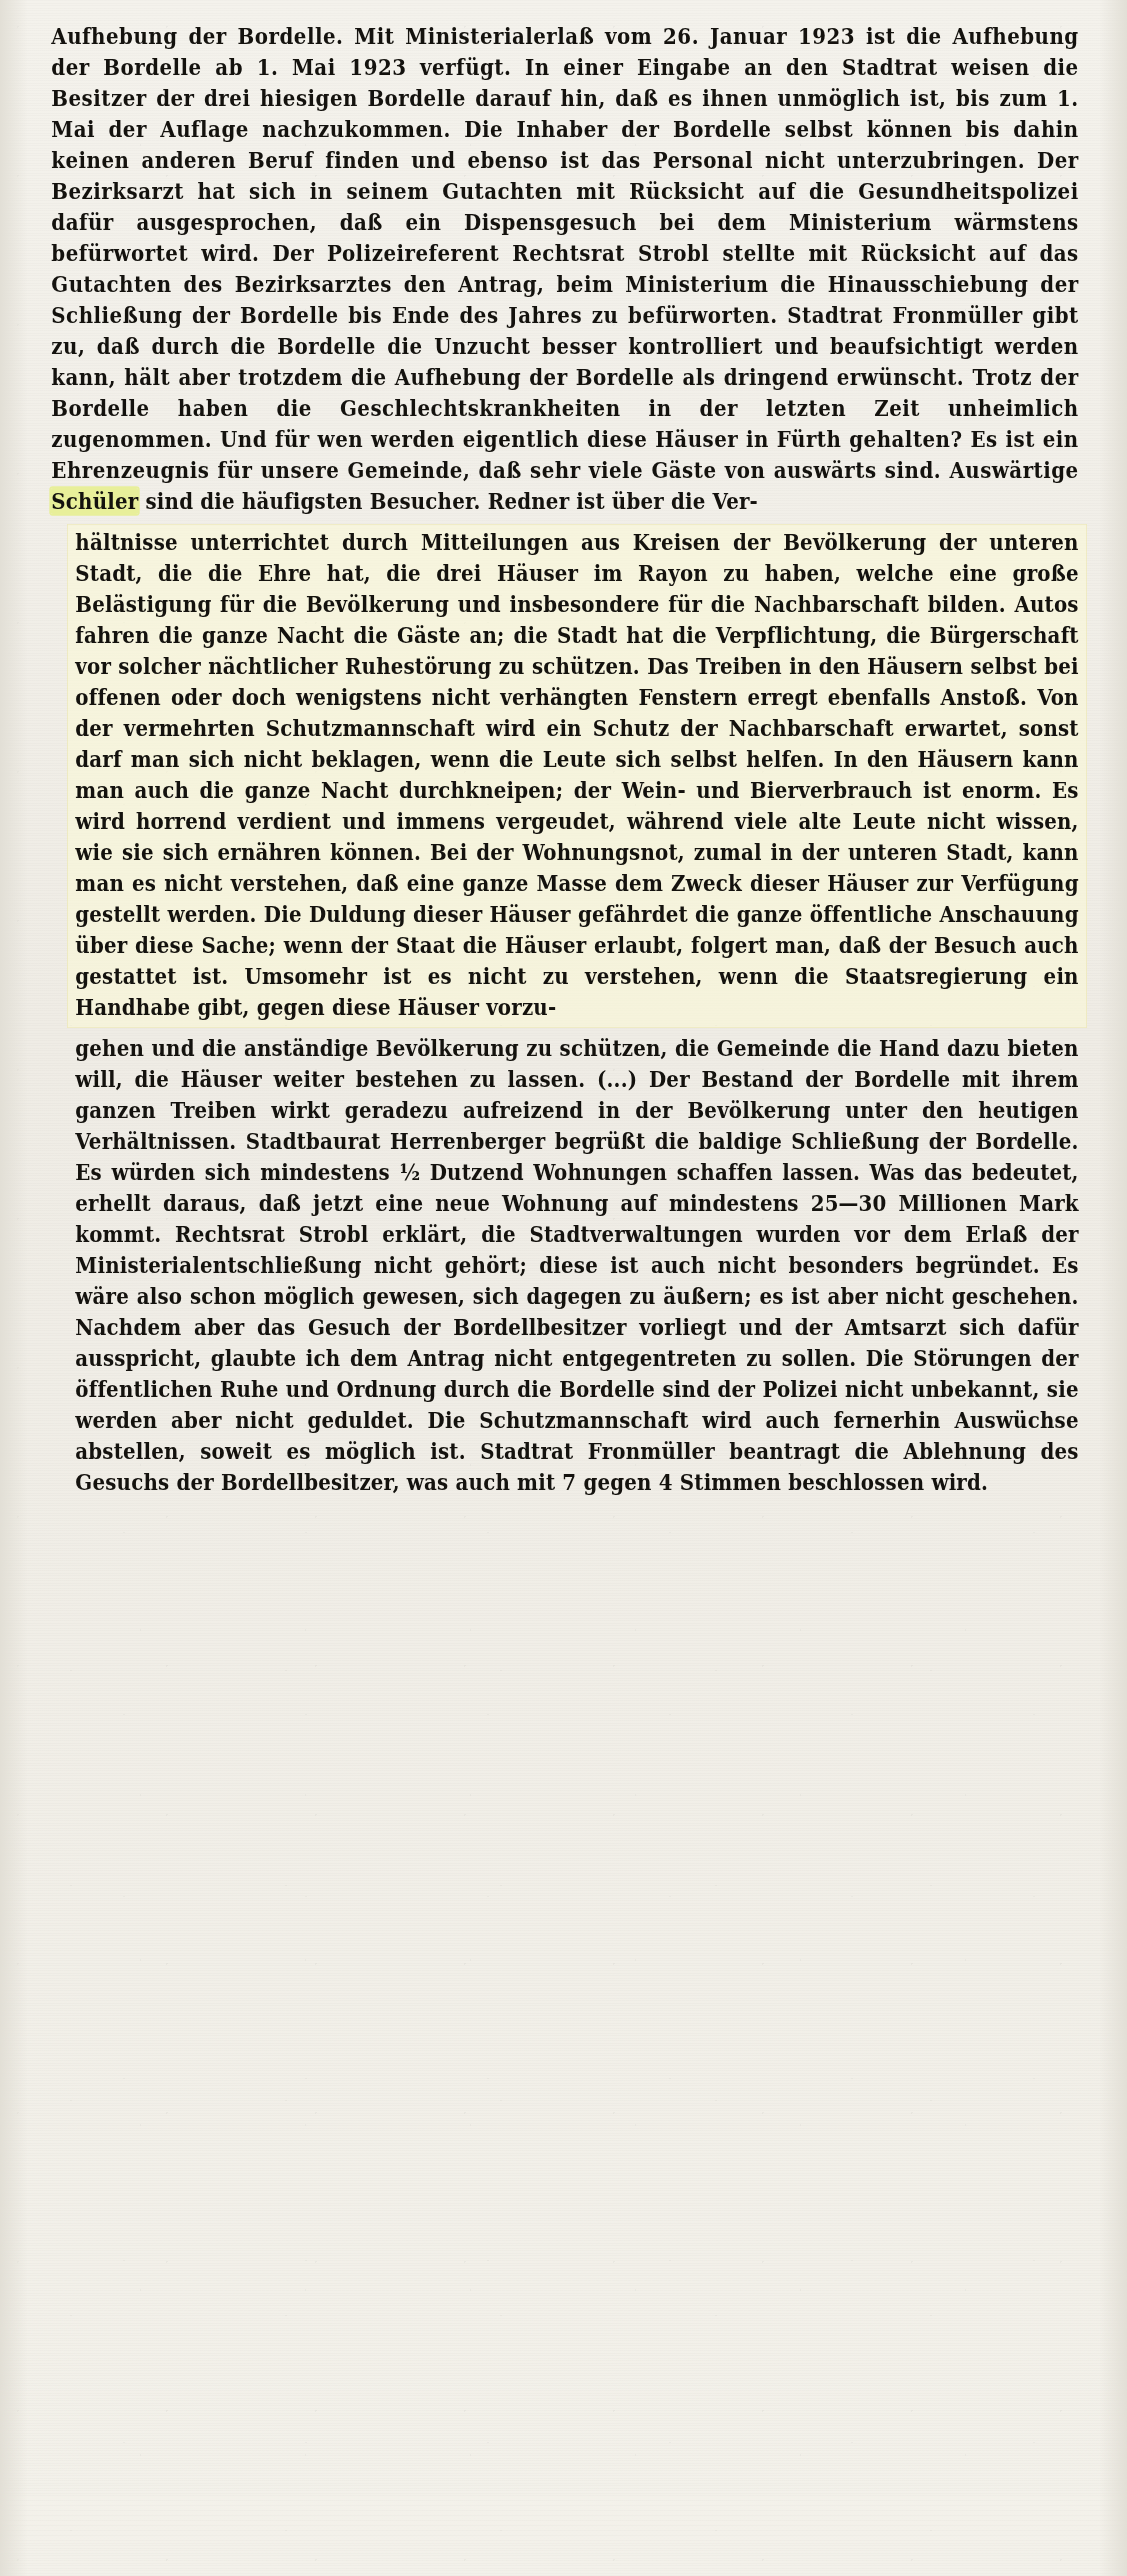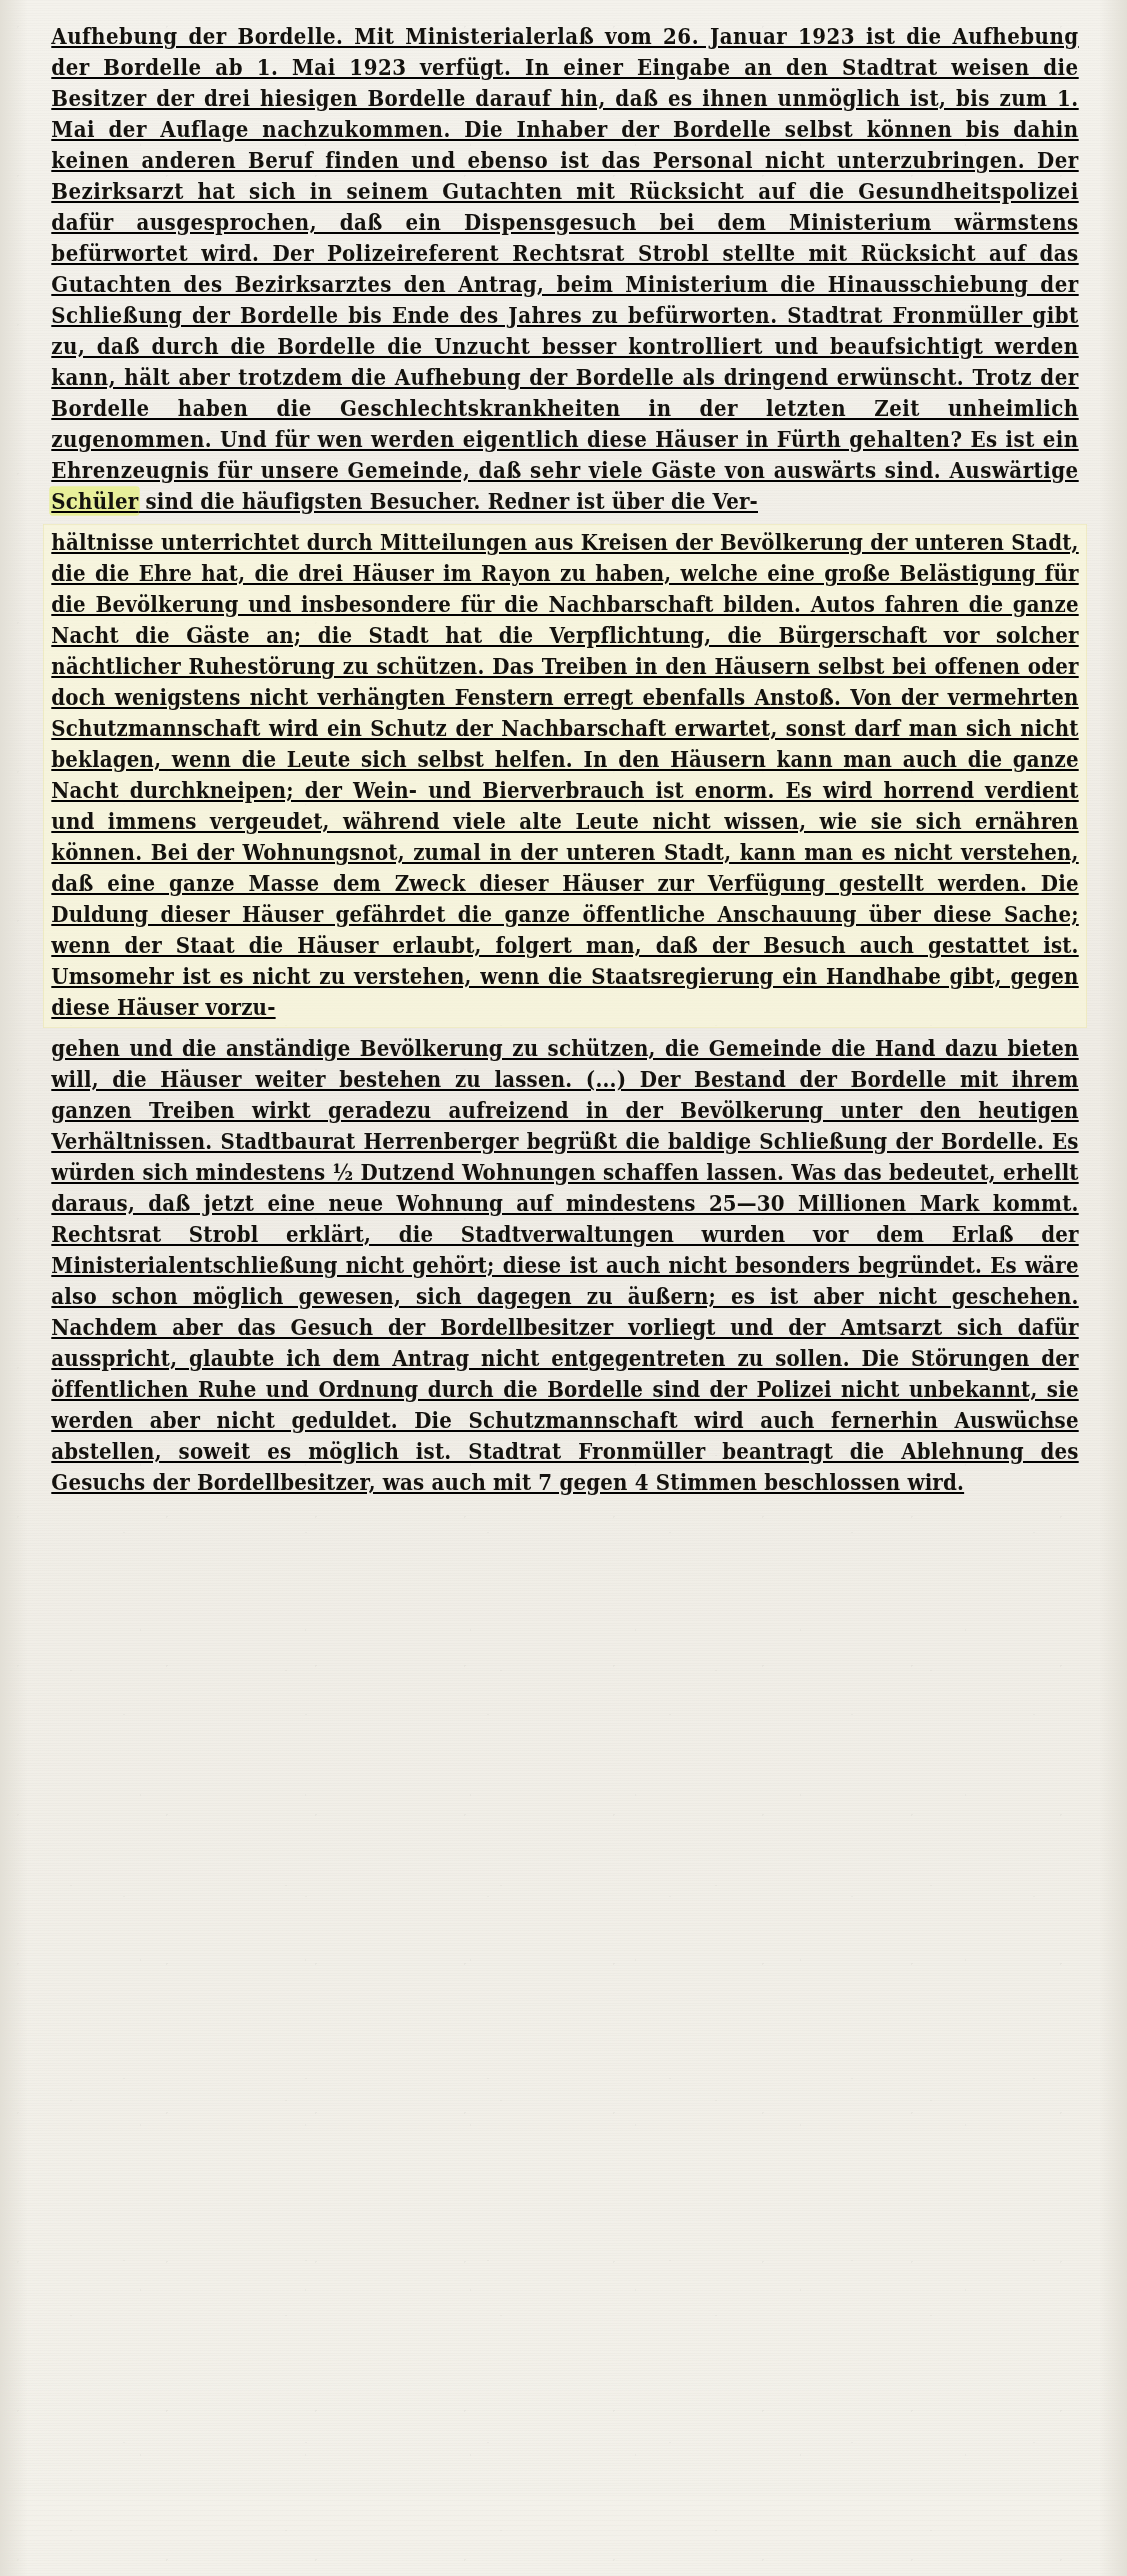--- a/index.html
+++ b/index.html
@@ -24,21 +24,20 @@
       repeating-linear-gradient(0deg, rgba(0,0,0,0.015) 0px, rgba(0,0,0,0.015) 0.8px, rgba(0,0,0,0) 0.8px, rgba(0,0,0,0) 2.5px),
       linear-gradient(180deg, #f4f2ec 0%, #efece5 40%, #f3f1ea 100%);
   }
   
   .column {
     position: absolute;
     left: 43px;
     top: 18px;
     width: 1044px;
     padding: 0;
-    text-decoration: underline;
   }
   .para {
     margin: 0;
     color: #14120e;
     font-size: 22px;
     line-height: 31px;
     text-align: justify;
     letter-spacing: 0.2px;
     font-family: "DejaVu Serif", serif;
     font-weight: 700;
@@ -53,20 +52,21 @@
   
   .block.highlight {
     background: rgba(252, 250, 214, 0.55);
     box-shadow: inset 0 0 0 0.8px rgba(226, 219, 150, 0.45);
   }
   .block.plain {
     background: transparent;
   }
   .block + .block {
     margin-top: 1.7px;
+    margin-left: 24px;
   }
   .hl-word {
     background: #e8ef9a;
     box-shadow: 0 0 0 1.7px #e8ef9a;
     border-radius: 1.7px;
   }
   .para .first {
     letter-spacing: 0.5px;
   }
   

